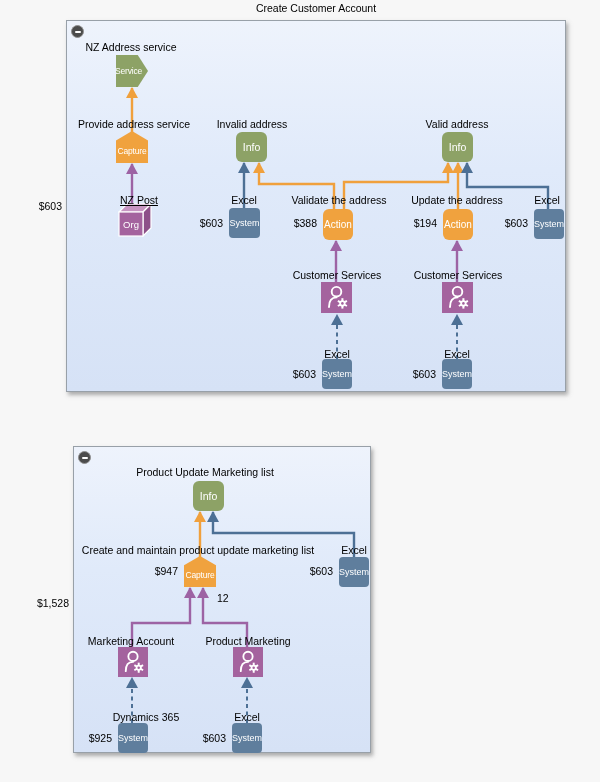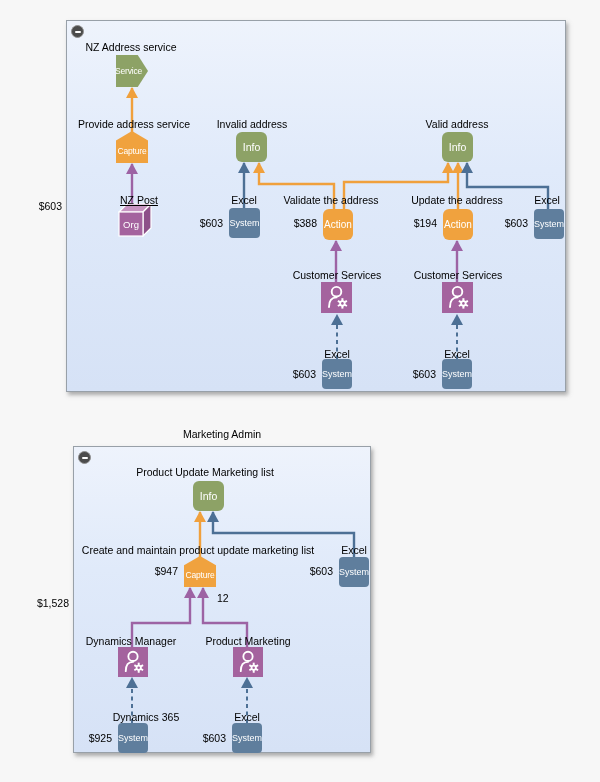--- a/index.html
+++ b/index.html
@@ -51,20 +51,21 @@
   .node.org{background:transparent !important;padding:0;}
   .node svg{display:block;}
   .lbl{
     position:absolute;font-size:10.5px;color:#000;white-space:nowrap;line-height:12px;
   }
 </style>
 </head>
 <body>
 
 <div id="diagram-canvas">
+    <div class="panel-title" style="left: 66px; top: 2px; width: 500px;">Create Customer Account</div>
     <div class="panel" style="left: 66px; top: 20px; width: 500px; height: 372px;">
       <div class="collapse-btn"></div>
       <svg width="500" height="372" class="edges">
         <defs>
           <marker id="arrow-0-orange" viewBox="0 0 11 13" refX="10" refY="6.5" markerWidth="11" markerHeight="13" markerUnits="userSpaceOnUse" orient="auto">
             <path d="M0,0.5 L11,6.5 L0,12.5 Z" fill="#f0a03c"></path>
           </marker>
           <marker id="arrow-0-purple" viewBox="0 0 11 13" refX="10" refY="6.5" markerWidth="11" markerHeight="13" markerUnits="userSpaceOnUse" orient="auto">
             <path d="M0,0.5 L11,6.5 L0,12.5 Z" fill="#9d63a4"></path>
           </marker>
@@ -127,35 +128,34 @@
   </svg>
       </div>
       <div class="node system" style="left: 255px; top: 338px; width: 30px; height: 30px; background: rgb(95, 126, 157);">System</div>
       <div class="node system" style="left: 375px; top: 338px; width: 30px; height: 30px; background: rgb(95, 126, 157);">System</div>
       <div class="lbl" style="top: 20px; left: 64px; transform: translateX(-50%);">NZ Address service</div>
       <div class="lbl" style="top: 97px; left: 67px; transform: translateX(-50%);">Provide address service</div>
       <div class="lbl" style="top: 97px; left: 185px; transform: translateX(-50%);">Invalid address</div>
       <div class="lbl" style="top: 97px; left: 390px; transform: translateX(-50%);">Valid address</div>
       <div class="lbl" style="top: 173px; left: 72px; transform: translateX(-50%); text-decoration: underline;">NZ Post</div>
       <div class="lbl" style="top: 173px; left: 177px; transform: translateX(-50%);">Excel</div>
-      <div class="lbl" style="top: 173px; left: 264px; transform: translateX(-50%);">Validate the address</div>
+      <div class="lbl" style="top: 173px; left: 272px; transform: translateX(-50%);">Validate the address</div>
       <div class="lbl" style="top: 173px; left: 390px; transform: translateX(-50%);">Update the address</div>
       <div class="lbl" style="top: 173px; left: 480px; transform: translateX(-50%);">Excel</div>
       <div class="lbl" style="top: 196px; right: 342px;">$603</div>
       <div class="lbl" style="top: 196px; right: 248px;">$388</div>
       <div class="lbl" style="top: 196px; right: 128px;">$194</div>
       <div class="lbl" style="top: 196px; right: 37px;">$603</div>
       <div class="lbl" style="top: 248px; left: 270px; transform: translateX(-50%);">Customer Services</div>
       <div class="lbl" style="top: 248px; left: 391px; transform: translateX(-50%);">Customer Services</div>
       <div class="lbl" style="top: 327px; left: 270px; transform: translateX(-50%);">Excel</div>
       <div class="lbl" style="top: 327px; left: 390px; transform: translateX(-50%);">Excel</div>
       <div class="lbl" style="top: 347px; right: 249px;">$603</div>
       <div class="lbl" style="top: 347px; right: 129px;">$603</div>
     </div>
-    <div class="panel-title" style="left: 73px; top: 428px; width: 298px;">Marketing Admin</div>
     <div class="panel" style="left: 73px; top: 446px; width: 298px; height: 307px;">
       <div class="collapse-btn"></div>
       <svg width="298" height="307" class="edges">
         <defs>
           <marker id="arrow-1-orange" viewBox="0 0 11 13" refX="10" refY="6.5" markerWidth="11" markerHeight="13" markerUnits="userSpaceOnUse" orient="auto">
             <path d="M0,0.5 L11,6.5 L0,12.5 Z" fill="#f0a03c"></path>
           </marker>
           <marker id="arrow-1-purple" viewBox="0 0 11 13" refX="10" refY="6.5" markerWidth="11" markerHeight="13" markerUnits="userSpaceOnUse" orient="auto">
             <path d="M0,0.5 L11,6.5 L0,12.5 Z" fill="#9d63a4"></path>
           </marker>
@@ -200,21 +200,21 @@
   </svg>
       </div>
       <div class="node system" style="left: 44px; top: 276px; width: 30px; height: 30px; background: rgb(95, 126, 157);">System</div>
       <div class="node system" style="left: 158px; top: 276px; width: 30px; height: 30px; background: rgb(95, 126, 157);">System</div>
       <div class="lbl" style="top: 19px; left: 131px; transform: translateX(-50%);">Product Update Marketing list</div>
       <div class="lbl" style="top: 97px; left: 124px; transform: translateX(-50%);">Create and maintain product update marketing list</div>
       <div class="lbl" style="top: 97px; left: 280px; transform: translateX(-50%);">Excel</div>
       <div class="lbl" style="top: 118px; right: 192px;">$947</div>
       <div class="lbl" style="top: 118px; right: 37px;">$603</div>
       <div class="lbl" style="top: 145px; left: 143px;">12</div>
-      <div class="lbl" style="top: 188px; left: 57px; transform: translateX(-50%);">Dynamics Manager</div>
+      <div class="lbl" style="top: 188px; left: 57px; transform: translateX(-50%);">Marketing Account</div>
       <div class="lbl" style="top: 188px; left: 174px; transform: translateX(-50%);">Product Marketing</div>
       <div class="lbl" style="top: 264px; left: 58px; transform: translateX(-50%); padding-left: 28px;">Dynamics 365</div>
       <div class="lbl" style="top: 264px; left: 173px; transform: translateX(-50%);">Excel</div>
       <div class="lbl" style="top: 285px; right: 258px; margin-left: 8px;">$925</div>
       <div class="lbl" style="top: 285px; right: 144px;">$603</div>
     </div>
     <div class="lbl" style="right: 538px; top: 200px;">$603</div>
     <div class="lbl" style="right: 531px; top: 597px;">$1,528</div>
   </div>
 

